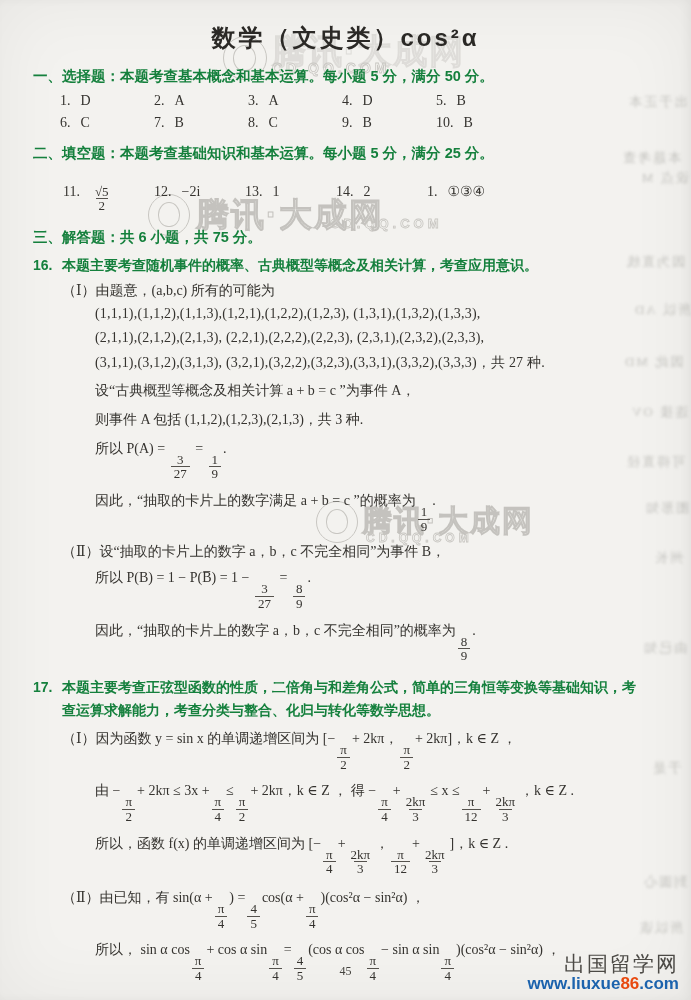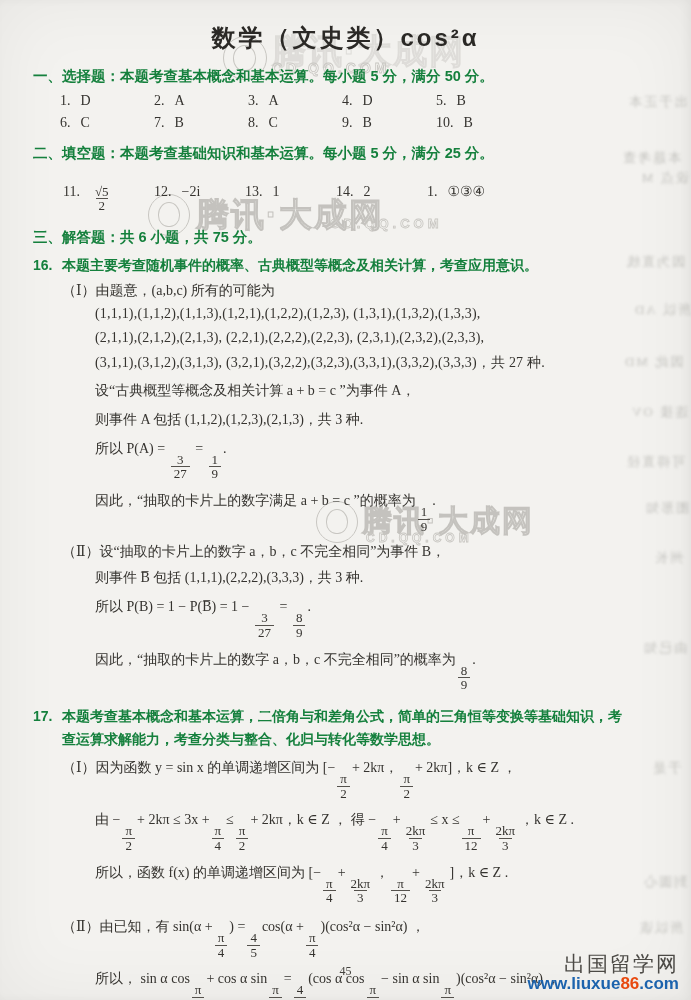--- a/index.html
+++ b/index.html
@@ -184,39 +184,38 @@
             <span class="fd">9</span>
           </span>.</p>
         <p class="mline formula">因此，“抽取的卡片上的数字满足 a + b = c ”的概率为<span class="frac">
             <span class="fn">1</span>
             <span class="fd">9</span>
           </span>.</p>
       </div>
     <p class="part-head">（Ⅱ）设“抽取的卡片上的数字 a，b，c 不完全相同”为事件 B，</p>
     <div>
 
-    <p class="mline formula">则事件 B̅ 包括 (1,1,1),(2,2,2),(3,3,3)，共 3 种.</p>
         <p class="mline formula">所以 P(B) = 1 − P(B̅) = 1 − <span class="frac">
             <span class="fn">3</span>
             <span class="fd">27</span>
           </span> = <span class="frac">
             <span class="fn">8</span>
             <span class="fd">9</span>
           </span>.</p>
         <p class="mline formula">因此，“抽取的卡片上的数字 a，b，c 不完全相同”的概率为<span class="frac">
             <span class="fn">8</span>
             <span class="fd">9</span>
           </span>.</p>
       </div>
   </div>
 
   <div>
     <p class="q-intro hei" style="margin-top:10px;">
       <span class="qno">17.</span>
-      <span class="qtext">本题考查基本概念和基本运算，二倍角与和差角公式，简单的三角恒等变换等基础知识，考</span>
+      <span class="qtext">本题主要考查正弦型函数的性质，二倍角与和差角公式，简单的三角恒等变换等基础知识，考</span>
     </p>
     <p class="q-intro hei" style="margin-top:0;justify-content:flex-end;">
       <span class="qno"></span>
       <span class="qtext">查运算求解能力，考查分类与整合、化归与转化等数学思想。</span>
     </p>
     <p class="part-head formula">（Ⅰ）因为函数 y = sin x 的单调递增区间为 [−<span class="frac">
           <span class="fn">π</span>
           <span class="fd">2</span>
         </span>+ 2kπ，<span class="frac">
           <span class="fn">π</span>

